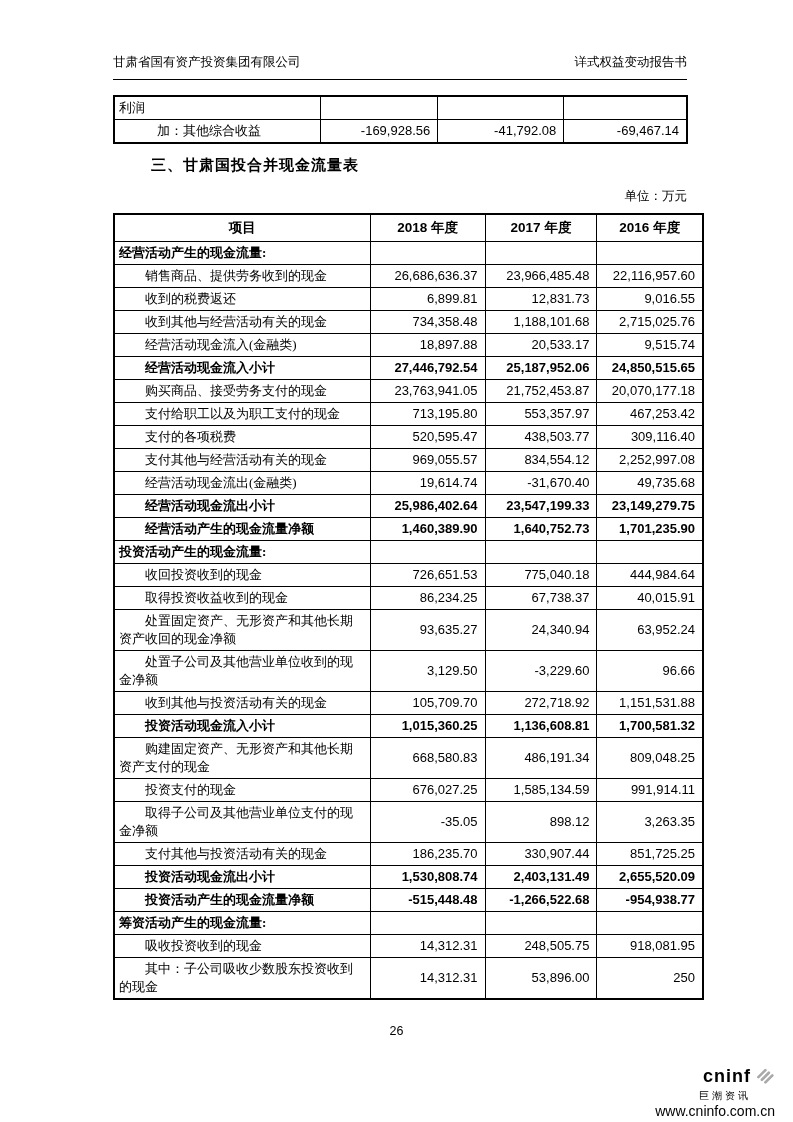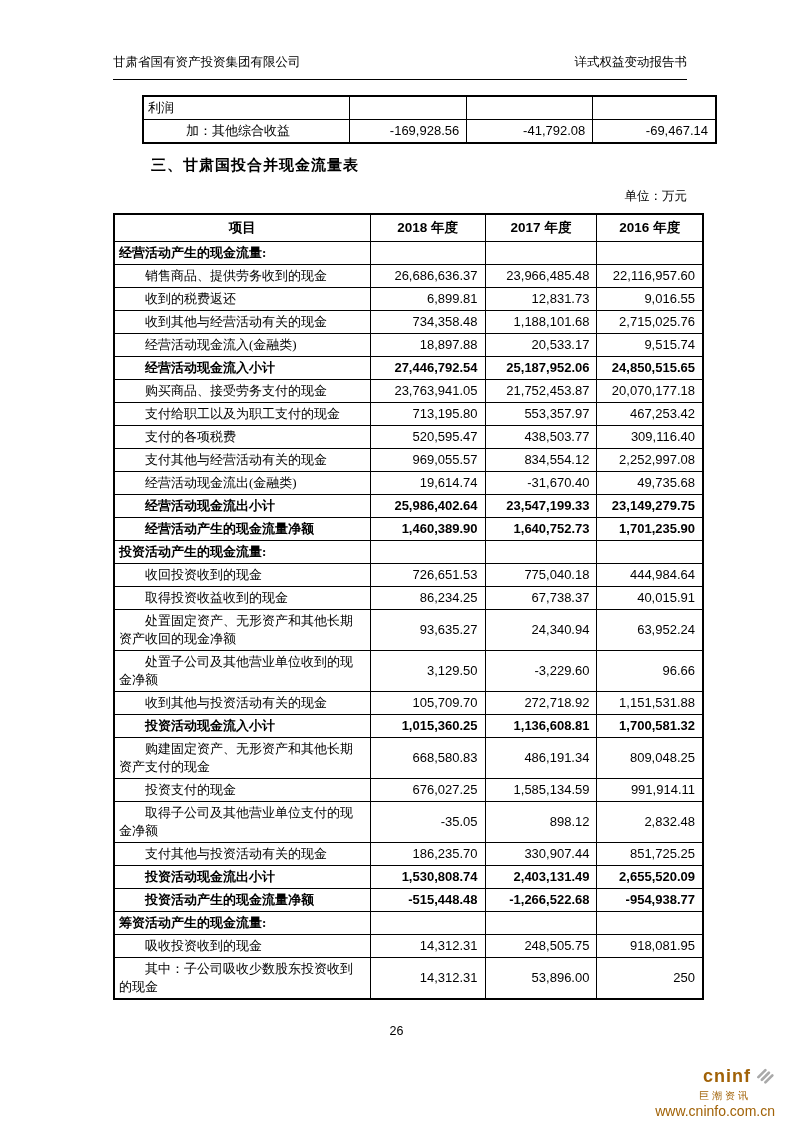--- a/index.html
+++ b/index.html
@@ -63,21 +63,20 @@
   tr.subtotal td { font-weight: bold; }
   tr.subtotal td.label { text-indent: 26px; }
   tr { height: 22px; }
 
   
   .profit-table-wrap {
     position: absolute;
     left: 113px;
     top: 95px;
     width: 575px;
-    margin-left: 29px;
   }
   .profit-table-wrap tr.item td.label { text-indent: 38px; }
 
   
   .section-title {
     position: absolute;
     left: 151px;
     top: 156px;
     font-size: 15px;
     font-weight: bold;
@@ -109,21 +108,21 @@
     font-size: 12.5px;
     font-family: "Liberation Sans", "DejaVu Sans", sans-serif;
   }
 
   
   .cninfo-logo {
     position: absolute;
     right: 18px;
     top: 1064px;
     text-align: right;
-    color: #a16207;
+    color: #000000;
     font-family: "Liberation Sans", "DejaVu Sans", sans-serif;
     line-height: 1.15;
   }
   .brand-line {
     display: flex;
     align-items: center;
     justify-content: flex-end;
     gap: 3px;
   }
   .brand-text {
@@ -324,21 +323,21 @@
           <tr class="item">
             <td class="label">投资支付的现金</td>
             <td class="num">676,027.25</td>
             <td class="num">1,585,134.59</td>
             <td class="num">991,914.11</td>
           </tr>
           <tr class="item">
             <td class="label">取得子公司及其他营业单位支付的现金净额</td>
             <td class="num">-35.05</td>
             <td class="num">898.12</td>
-            <td class="num">2,832.48</td>
+            <td class="num">3,263.35</td>
           </tr>
           <tr class="item">
             <td class="label">支付其他与投资活动有关的现金</td>
             <td class="num">186,235.70</td>
             <td class="num">330,907.44</td>
             <td class="num">851,725.25</td>
           </tr>
           <tr class="subtotal">
             <td class="label">投资活动现金流出小计</td>
             <td class="num">1,530,808.74</td>

